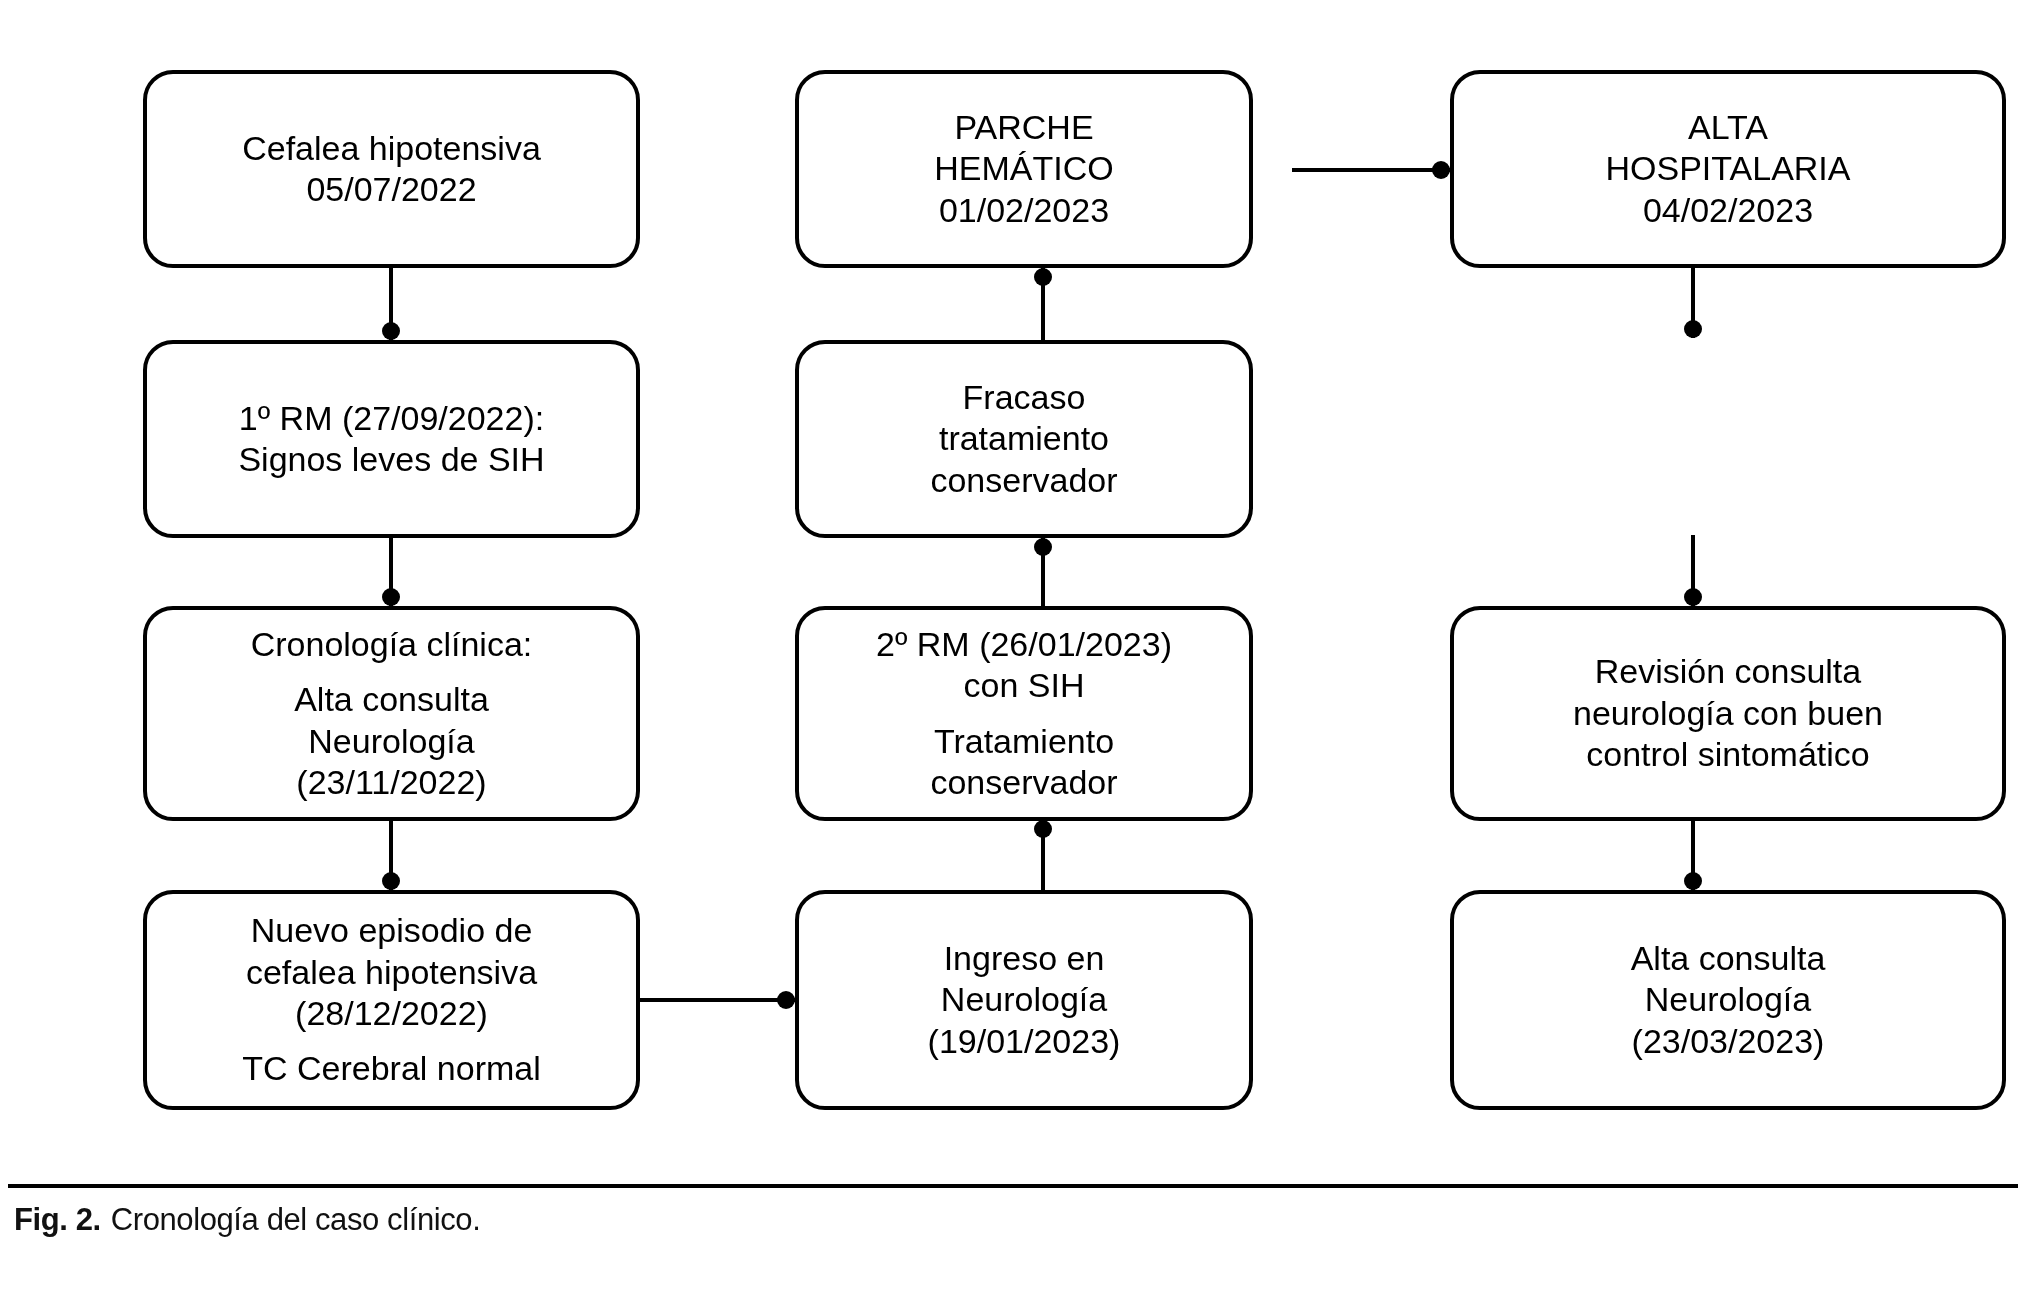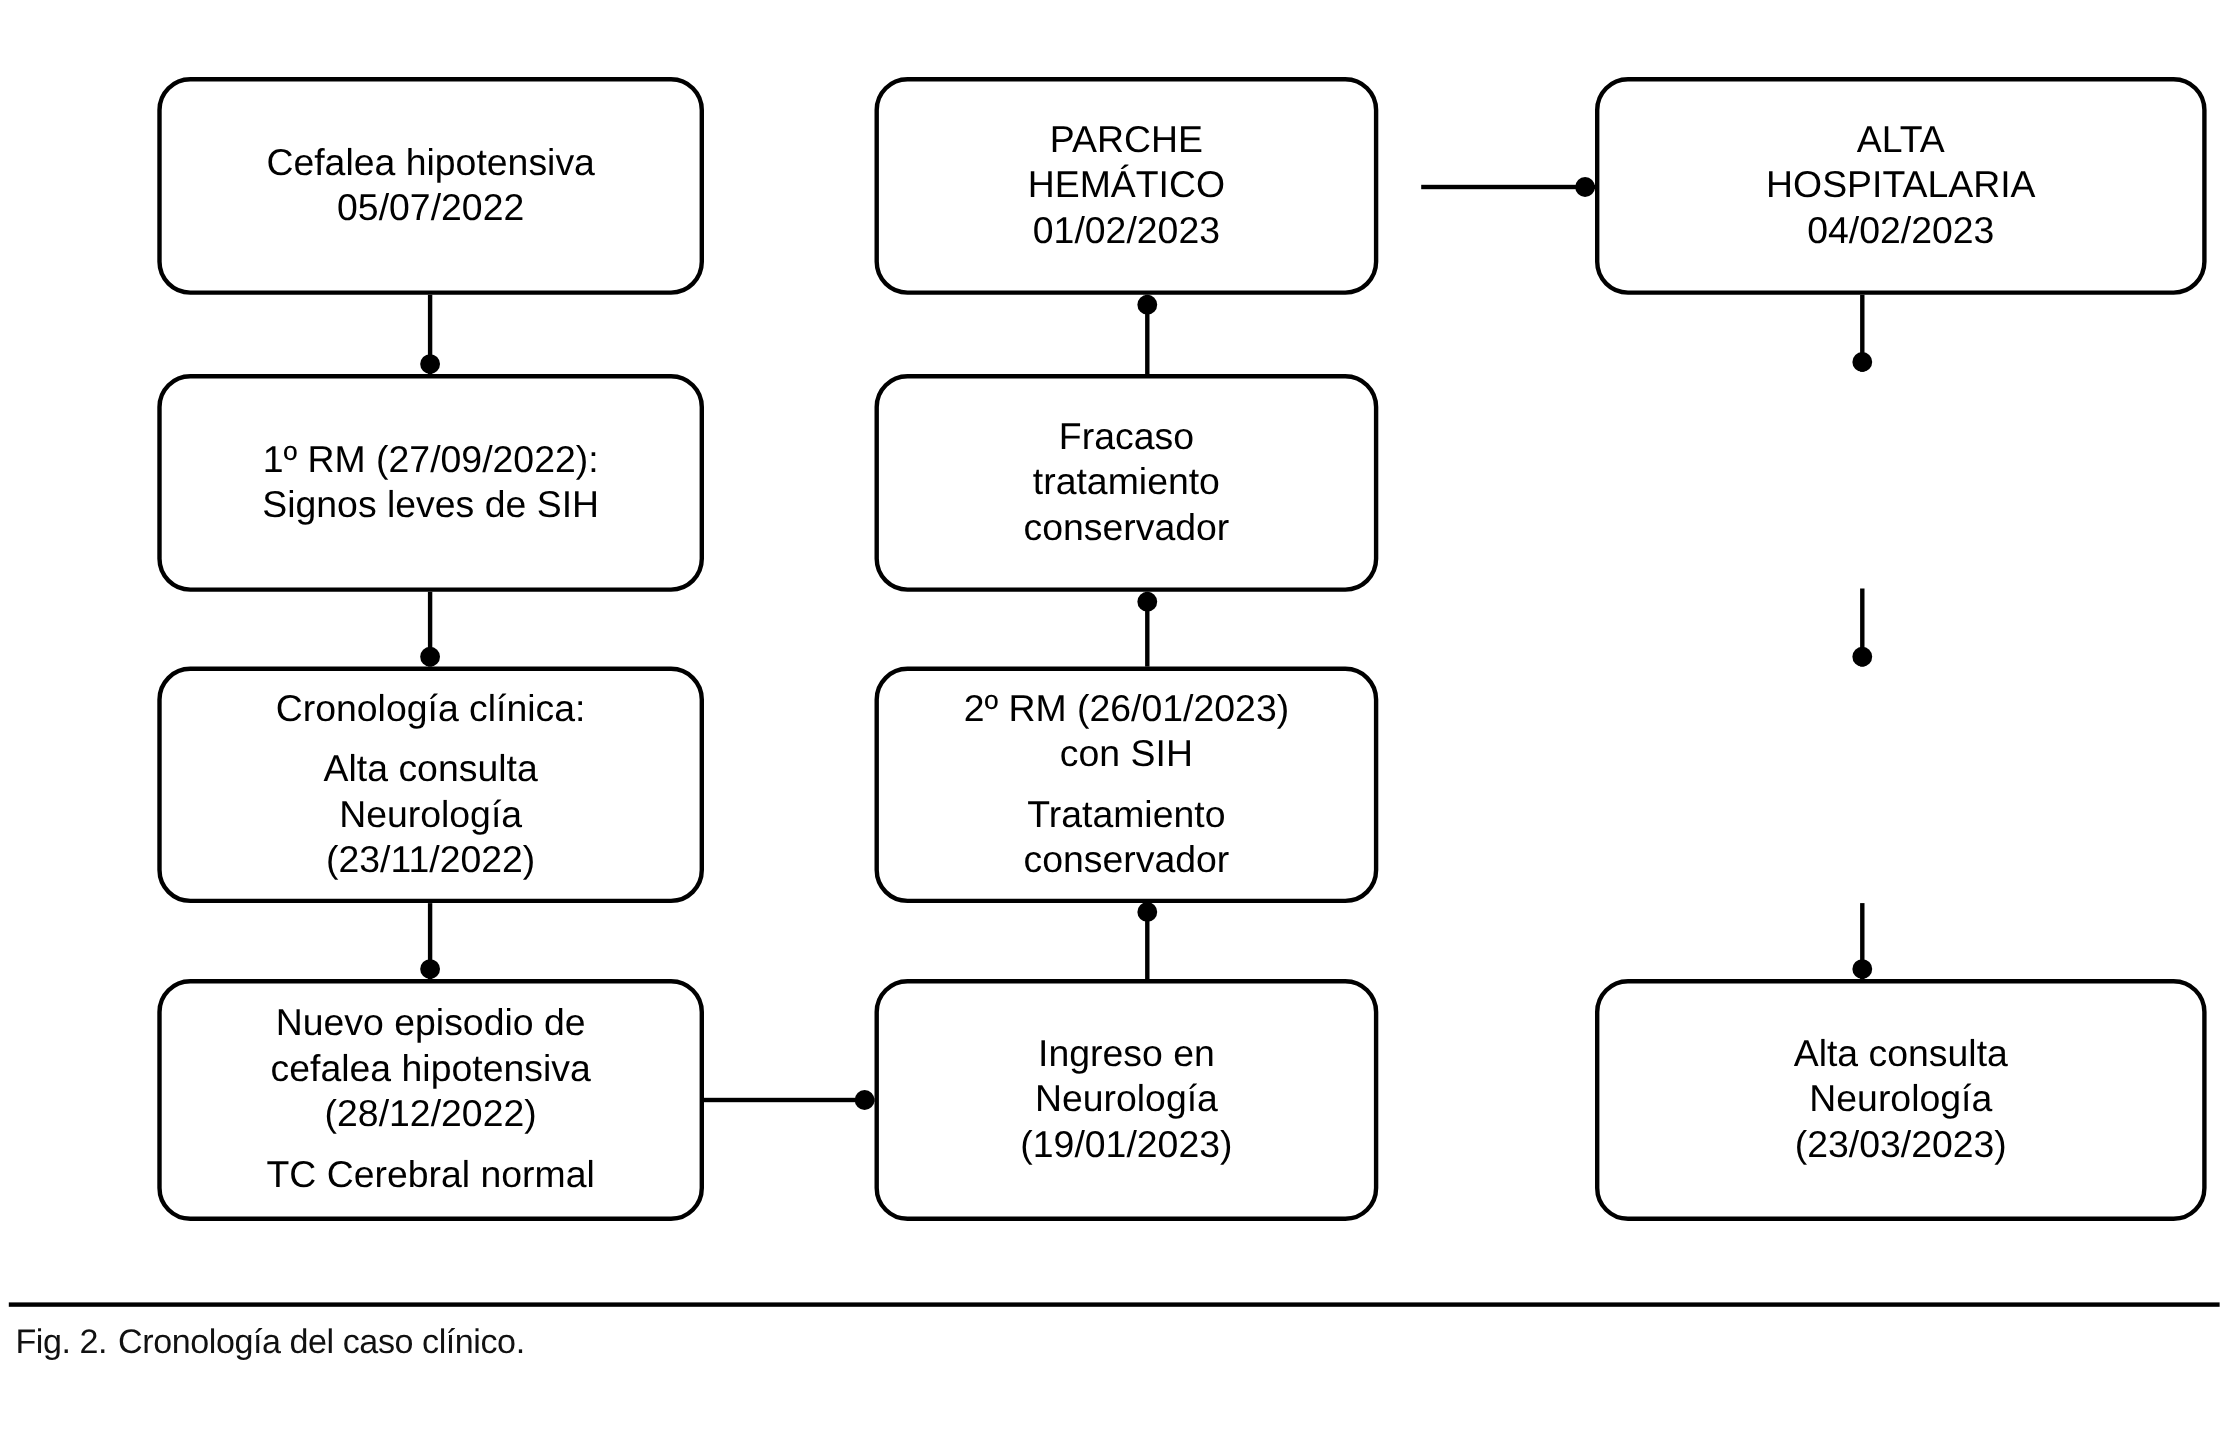--- a/index.html
+++ b/index.html
@@ -82,21 +82,21 @@
     background: #000000;
   }
   .caption {
     position: absolute;
     left: 14px; top: 1202px;
     font-size: 31px;
     letter-spacing: -0.4px;
     color: #111111;
     white-space: nowrap;
   }
-  .caption .fig-label { font-weight: normal; margin-right: 10px; text-align: right; }
+  .caption .fig-label { font-weight: bold; margin-right: 10px; text-align: right; }
 </style>
 </head>
 <body>
 
 <div class="canvas">
 
   <div class="box c1 r1">
       <div class="para">Cefalea hipotensiva<br>05/07/2022</div>
     </div>
   <div class="box c1 r2">
@@ -120,20 +120,23 @@
   <div class="box c2 r3">
       <div class="para">2º RM (26/01/2023)<br>con SIH</div>
       <div class="para">Tratamiento<br>conservador</div>
     </div>
   <div class="box c2 r4">
       <div class="para">Ingreso en<br>Neurología<br>(19/01/2023)</div>
     </div>
 
   <div class="box c3 r1">
       <div class="para">ALTA<br>HOSPITALARIA<br>04/02/2023</div>
+    </div>
+  <div class="box c3 r3">
+      <div class="para">Revisión consulta<br>neurología con buen<br>control sintomático</div>
     </div>
   <div class="box c3 r4">
       <div class="para">Alta consulta<br>Neurología<br>(23/03/2023)</div>
     </div>
 
   <div class="vl v-c1-a"></div>
   <div class="dt d-c1-a"></div>
   <div class="vl v-c1-b"></div>
   <div class="dt d-c1-b"></div>
   <div class="vl v-c1-c"></div>

